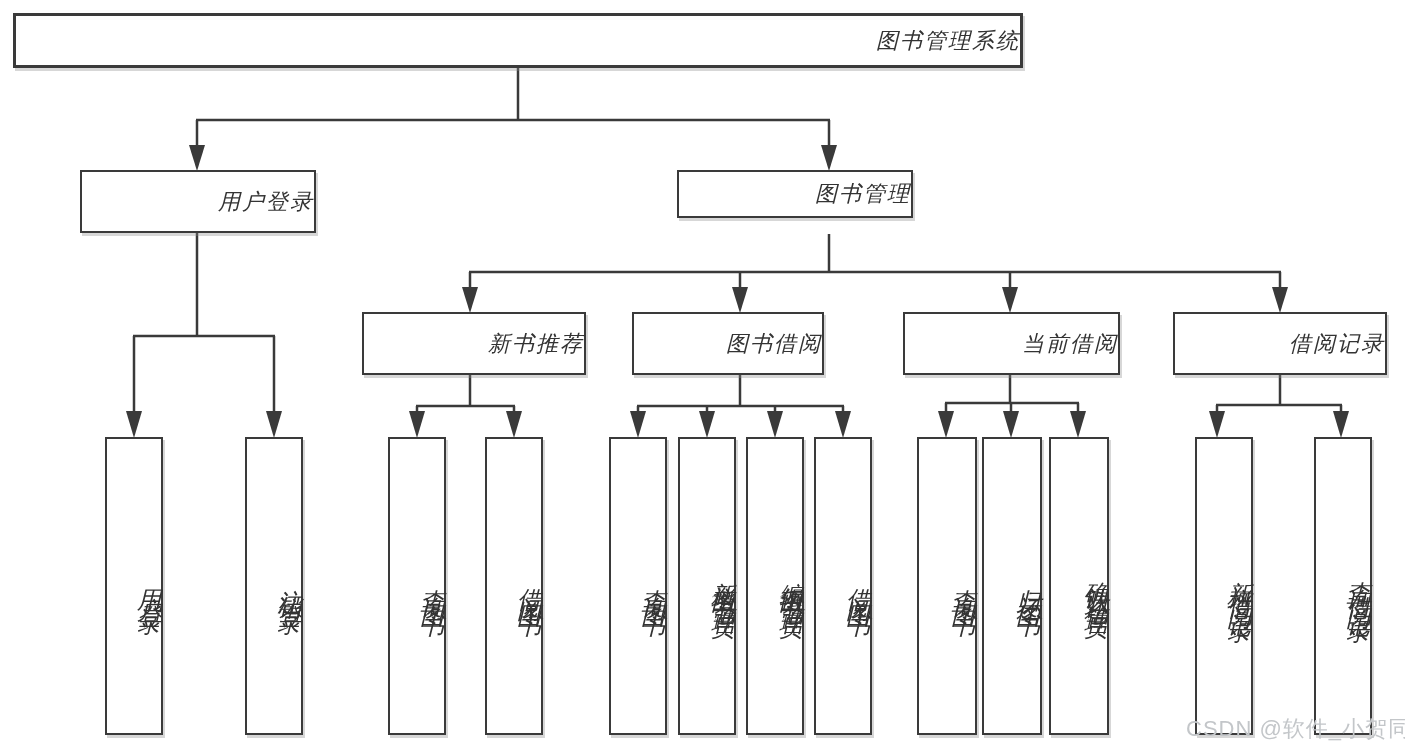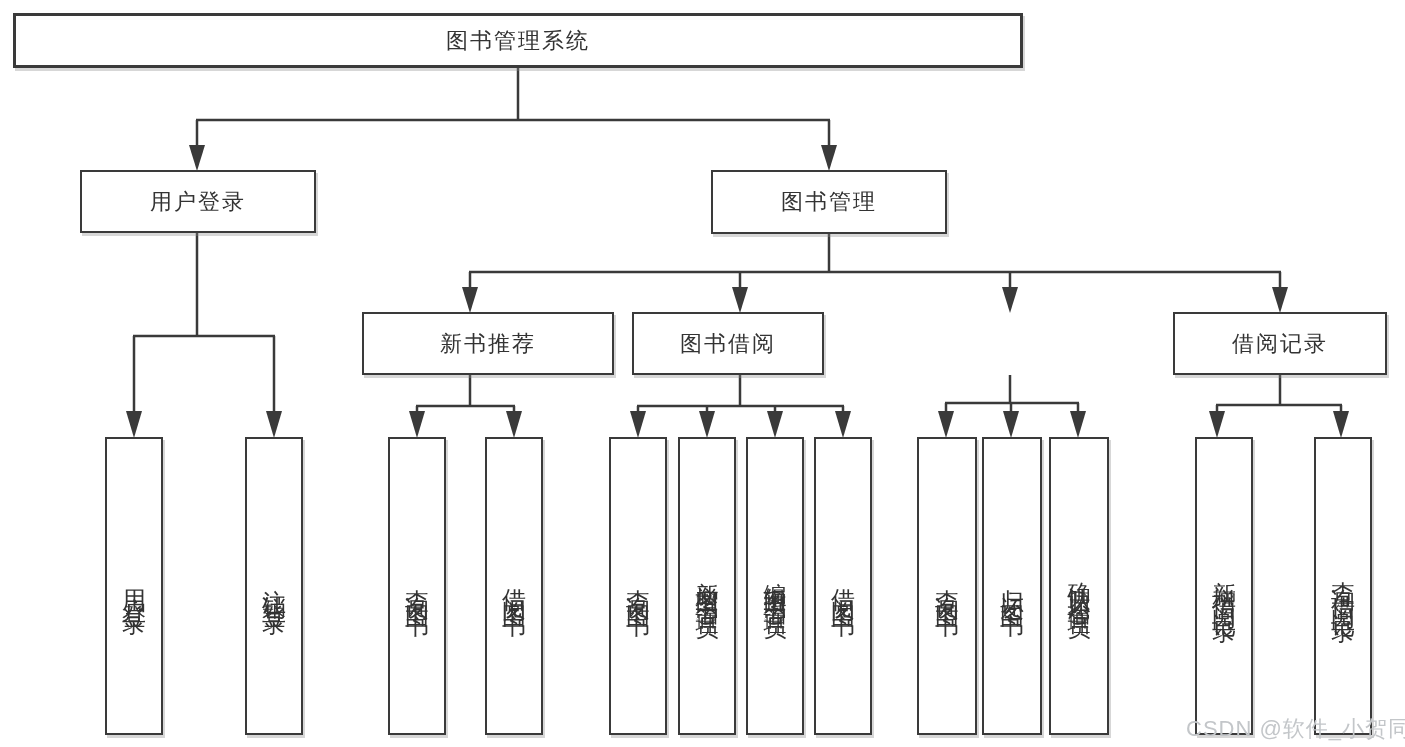--- a/index.html
+++ b/index.html
@@ -8,34 +8,35 @@
     --background:#ffffff;
     --watermark:#c3c6c9;
   }
   *{margin:0;padding:0;box-sizing:border-box}
   html,body{width:1405px;height:747px;overflow:hidden;background:var(--background);
     font-family:"Liberation Sans",sans-serif;color:var(--text)}
   .stage{position:relative;width:1405px;height:747px}
   .wires{position:absolute;left:0;top:0;color:var(--line)}
   .node{
     position:absolute;background:#fff;border:2.5px solid var(--line);
-    display:flex;align-items:center;justify-content:center;
+    display:flex;align-items:center;justify-content:flex-end;
     box-shadow:2px 3px 0 rgba(140,140,140,.35);
+    font-style:italic;
   }
   .node .h-label{font-size:22px;letter-spacing:2px;white-space:nowrap}
   .node .v-label{
     writing-mode:vertical-rl;font-size:24px;line-height:1;
     letter-spacing:8px;white-space:nowrap;
   }
   .node .v-label.tight{letter-spacing:5px;font-size:23px}
   
   .b-root{left:13px;top:13px;width:1010px;height:55px;border-width:3px}
   .b-l2a{left:80px;top:170px;width:236px;height:63px}
-  .b-l2b{left:711px;top:170px;width:236px;height:64px}
-  .b-l3a{left:362px;top:312px;width:252px;height:63px}
+  .b-l2b{left:677px;top:170px;width:236px;height:48px}
+  .b-l3a{left:362px;top:312px;width:224px;height:63px}
   .b-l3b{left:632px;top:312px;width:192px;height:63px}
   .b-l3c{left:903px;top:312px;width:217px;height:63px}
   .b-l3d{left:1173px;top:312px;width:214px;height:63px}
   .leaf{top:437px;height:298px;width:58px}
   .f-ul0{left:105px}.f-ul1{left:245px}
   .f-nb0{left:388px}.f-nb1{left:485px}
   .f-bb0{left:609px}.f-bb1{left:678px}.f-bb2{left:746px}.f-bb3{left:814px}
   .f-cb0{left:917px;width:60px}.f-cb1{left:982px;width:60px}.f-cb2{left:1049px;width:60px}
   .f-br0{left:1195px}.f-br1{left:1314px}
   .watermark{
@@ -134,20 +135,23 @@
   <div class="node b-l2b">
     <span class="h-label">图书管理</span>
   </div>
 
   <div class="node b-l3a">
     <span class="h-label">新书推荐</span>
   </div>
   <div class="node b-l3b">
     <span class="h-label">图书借阅</span>
   </div>
+  <div class="node b-l3c">
+    <span class="h-label">当前借阅</span>
+  </div>
   <div class="node b-l3d">
     <span class="h-label">借阅记录</span>
   </div>
 
   <div class="node leaf f-ul0">
     <span class="v-label">用户登录</span>
   </div>
   <div class="node leaf f-ul1">
     <span class="v-label">注销登录</span>
   </div>

